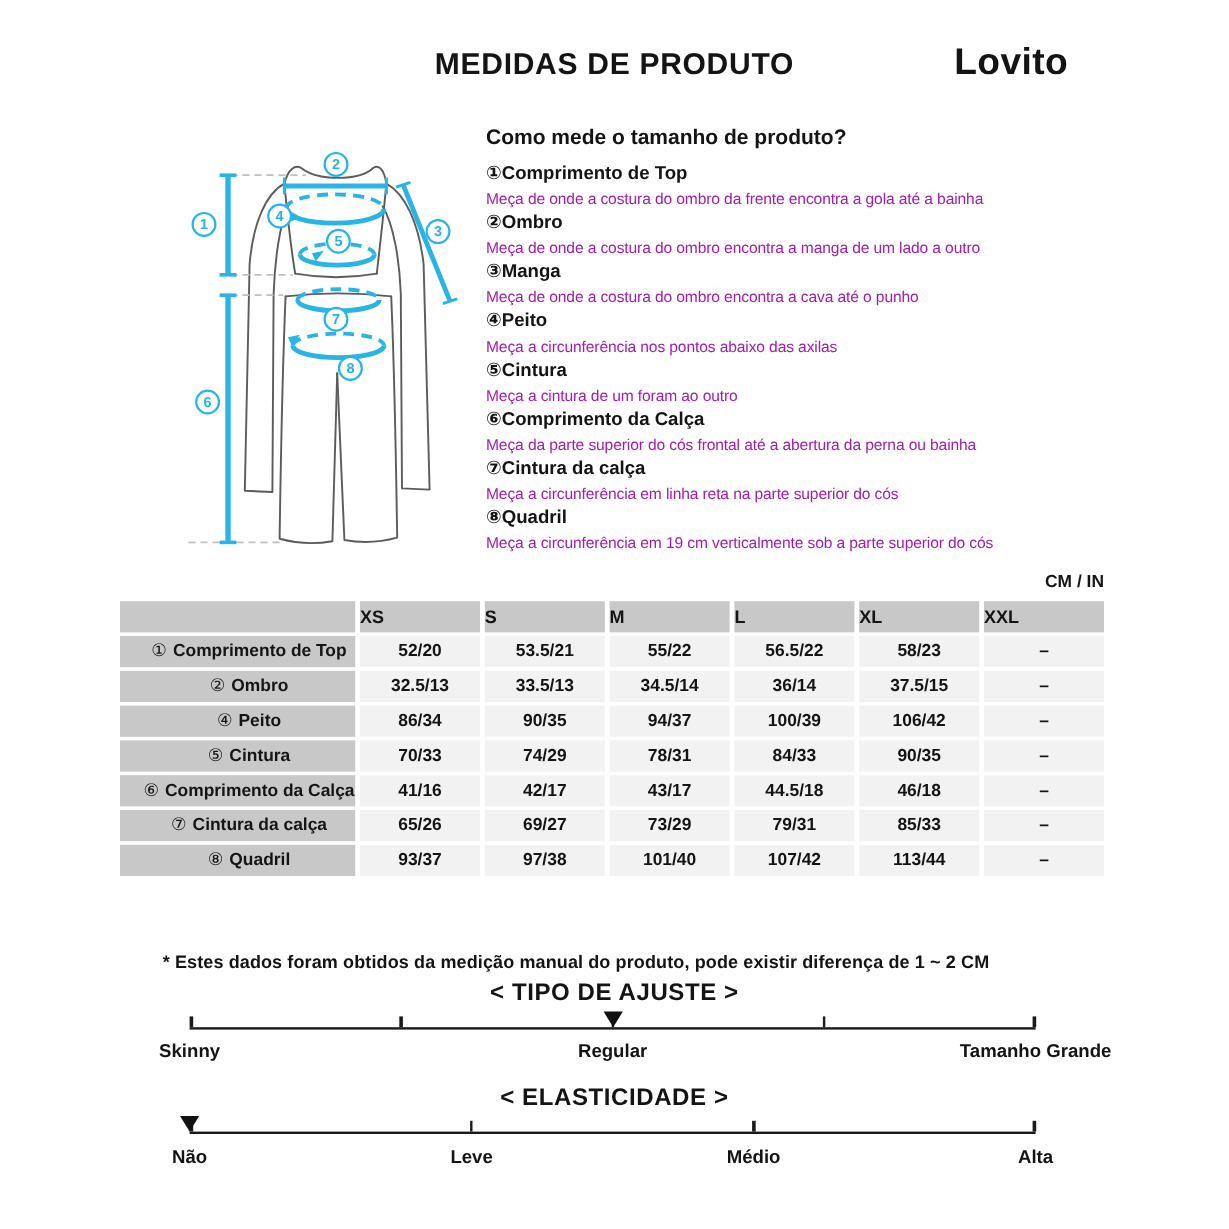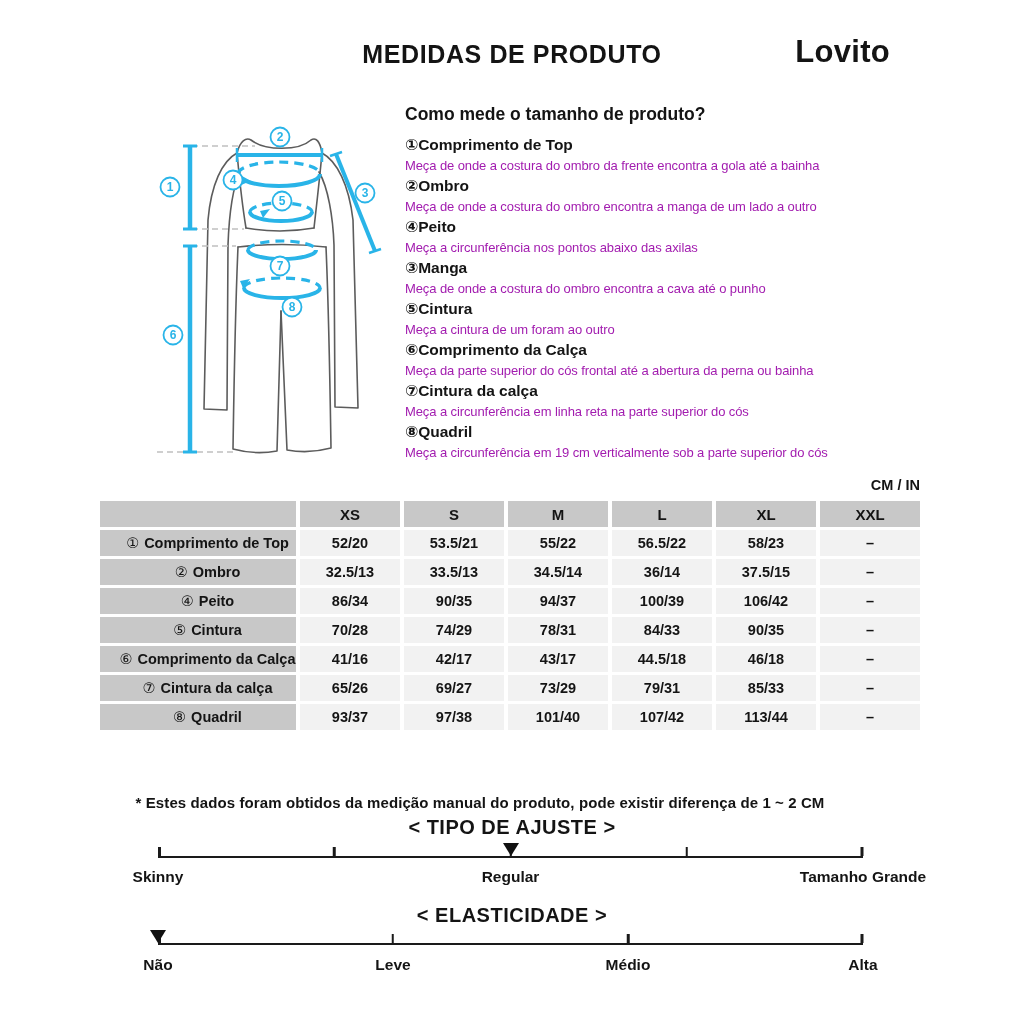--- a/index.html
+++ b/index.html
@@ -20,21 +20,21 @@
   .howto-title{font-size:15.5px;font-weight:700;line-height:20.5px;}
   .howto-desc{font-size:13px;line-height:20.5px;color:#a21caf;letter-spacing:-.1px;white-space:nowrap;}
 
   
   .units{position:absolute;left:100px;top:477px;width:820px;text-align:right;
          font-size:14.5px;font-weight:700;}
   table.size{position:absolute;left:96px;top:498px;width:828px;table-layout:fixed;
              border-collapse:separate;border-spacing:4px 3px;}
   table.size col.lbl{width:196px;}
   table.size th,table.size td{height:26px;padding:0;font-size:14.5px;font-weight:700;vertical-align:middle;}
-  table.size thead th{background:#c8c8c8;text-align:center;font-size:15px;}
+  table.size thead th{background:#c8c8c8;text-align:left;font-size:15px;}
   table.size th.row-label{background:#c8c8c8;text-align:center;padding-left:19px;font-weight:700;white-space:nowrap;}
   table.size td{background:#f2f2f2;text-align:center;}
   .row-num{margin-right:5px;font-weight:400;}
 
   .note{position:absolute;left:0;top:779px;width:960px;text-align:center;
         font-size:15px;font-weight:700;letter-spacing:.1px;}
 
   
   .scale-title{position:absolute;left:0;width:1024px;text-align:center;
                font-size:20px;font-weight:800;letter-spacing:.5px;}
@@ -151,27 +151,27 @@
     <div class="howto-title"><span>①</span><span>Comprimento de Top</span></div>
     <div class="howto-desc">Meça de onde a costura do ombro da frente encontra a gola até a bainha</div>
   </div>
 
   <div class="howto-item">
     <div class="howto-title"><span>②</span><span>Ombro</span></div>
     <div class="howto-desc">Meça de onde a costura do ombro encontra a manga de um lado a outro</div>
   </div>
 
   <div class="howto-item">
+    <div class="howto-title"><span>③</span><span>Manga</span></div>
+    <div class="howto-desc">Meça de onde a costura do ombro encontra a cava até o punho</div>
+  </div>
+
+  <div class="howto-item">
     <div class="howto-title"><span>④</span><span>Peito</span></div>
     <div class="howto-desc">Meça a circunferência nos pontos abaixo das axilas</div>
-  </div>
-
-  <div class="howto-item">
-    <div class="howto-title"><span>③</span><span>Manga</span></div>
-    <div class="howto-desc">Meça de onde a costura do ombro encontra a cava até o punho</div>
   </div>
 
   <div class="howto-item">
     <div class="howto-title"><span>⑤</span><span>Cintura</span></div>
     <div class="howto-desc">Meça a cintura de um foram ao outro</div>
   </div>
 
   <div class="howto-item">
     <div class="howto-title"><span>⑥</span><span>Comprimento da Calça</span></div>
     <div class="howto-desc">Meça da parte superior do cós frontal até a abertura da perna ou bainha</div>
@@ -238,21 +238,21 @@
     <td>86/34</td>
     <td>90/35</td>
     <td>94/37</td>
     <td>100/39</td>
     <td>106/42</td>
     <td>–</td>
   </tr>
 
   <tr>
     <th class="row-label"><span class="row-num">⑤</span><span>Cintura</span></th>
-    <td>70/28</td>
+    <td>70/33</td>
     <td>74/29</td>
     <td>78/31</td>
     <td>84/33</td>
     <td>90/35</td>
     <td>–</td>
   </tr>
 
   <tr>
     <th class="row-label"><span class="row-num">⑥</span><span>Comprimento da Calça</span></th>
     <td>41/16</td>

